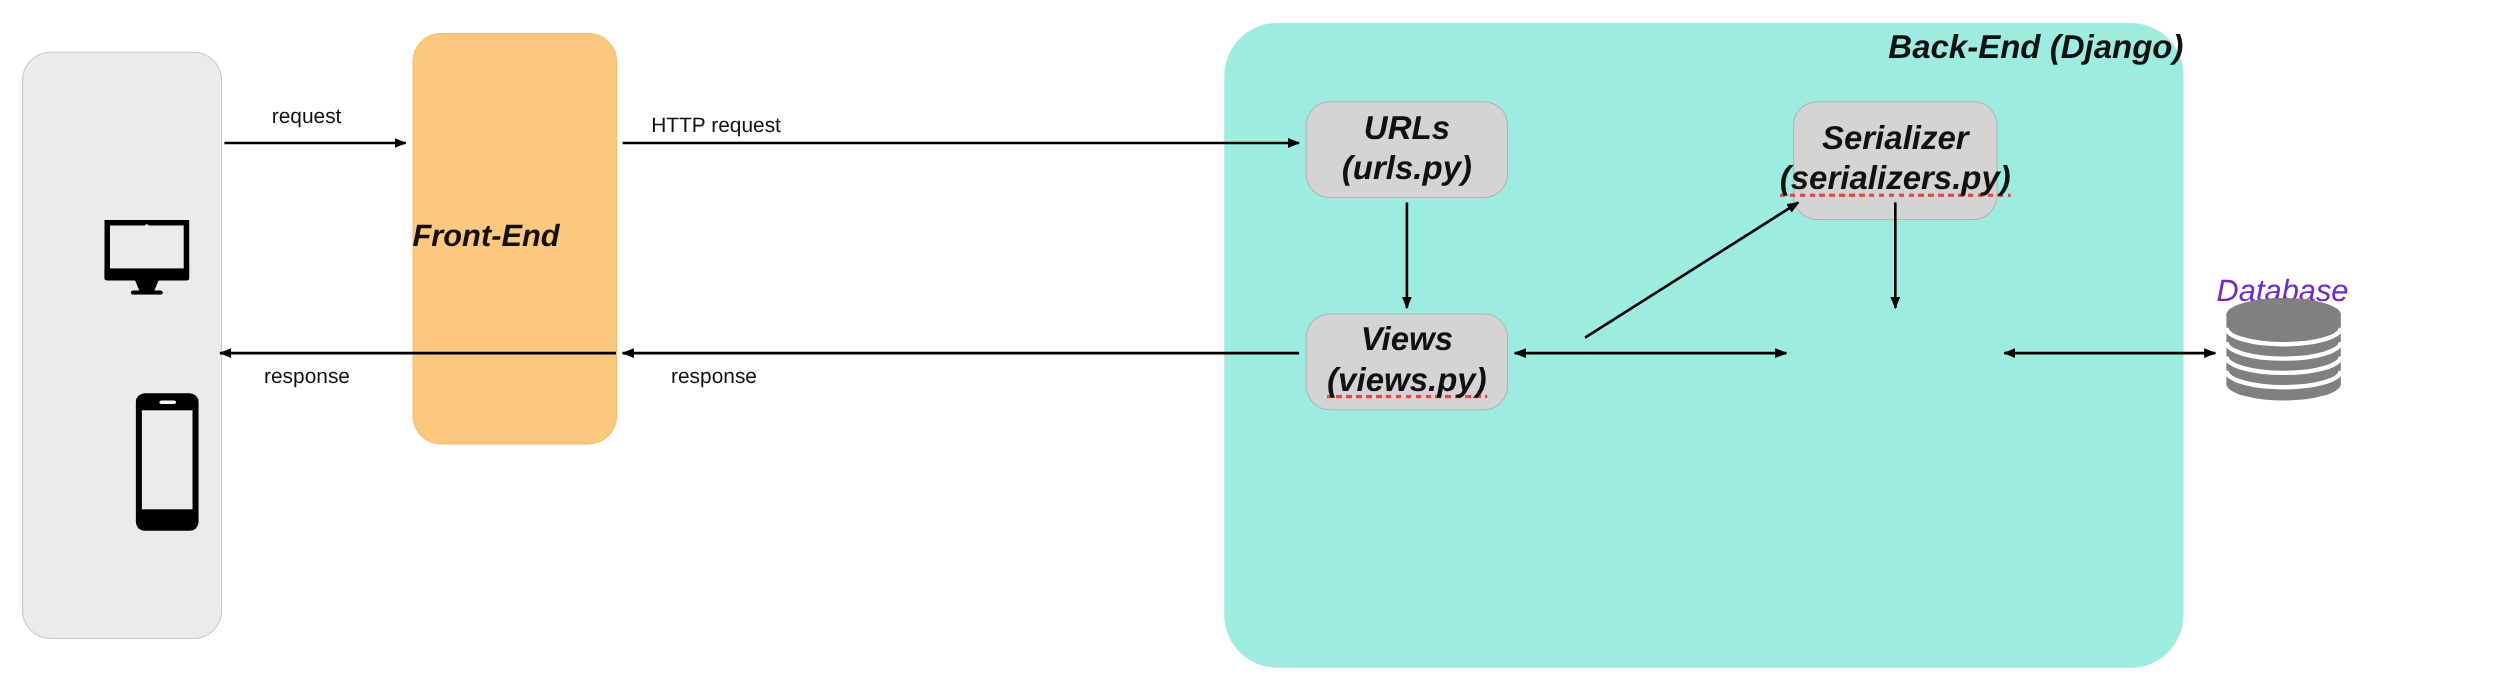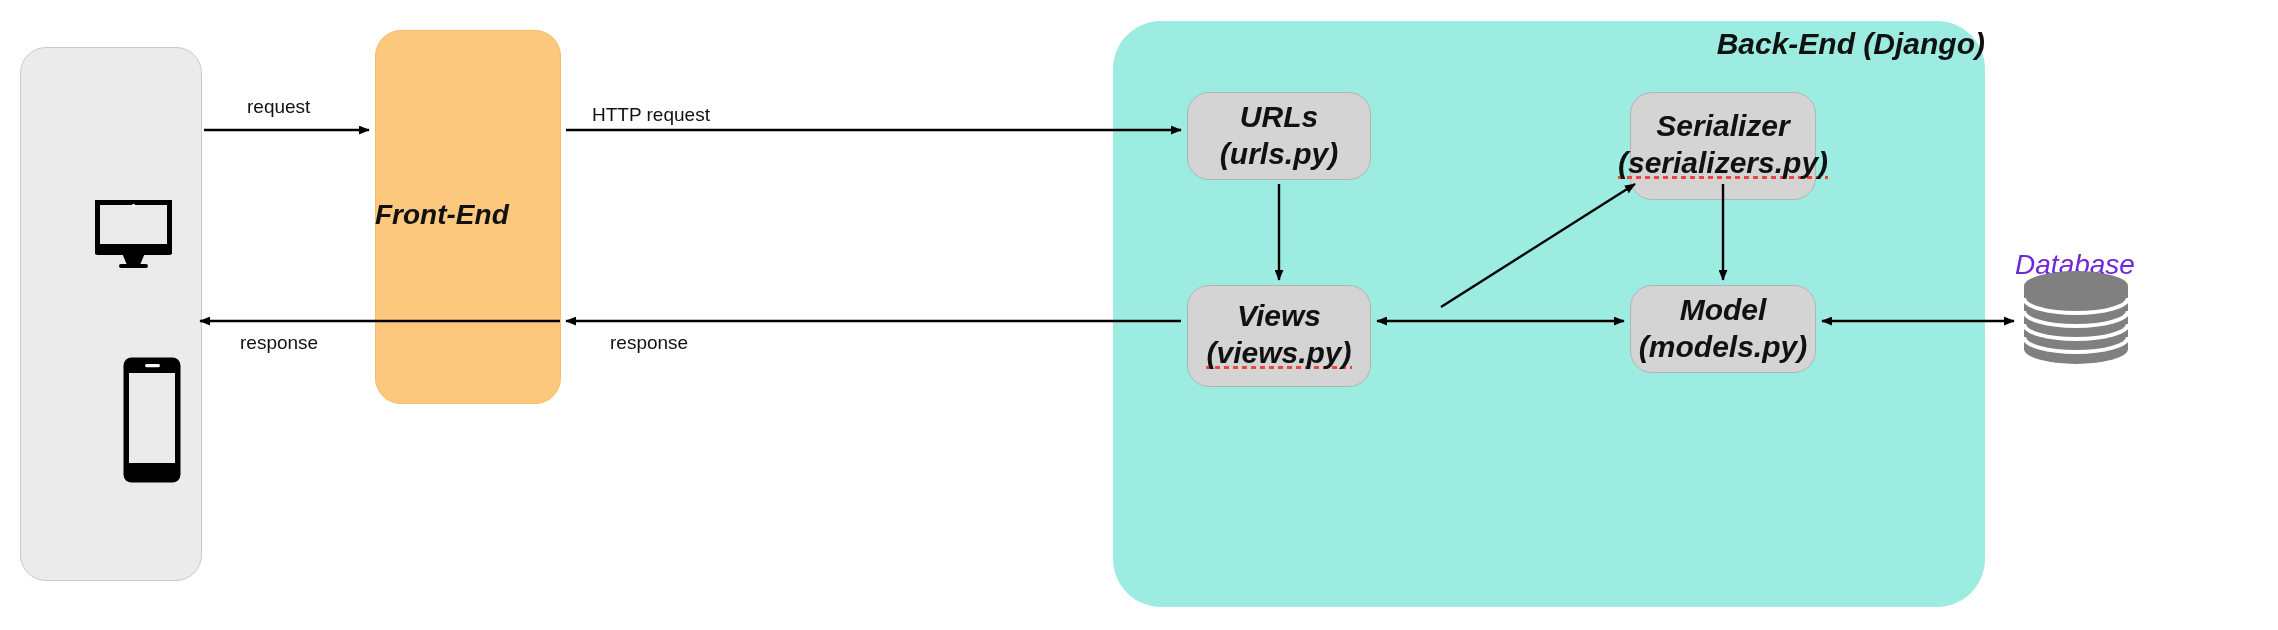--- a/index.html
+++ b/index.html
@@ -36,21 +36,21 @@
      display:flex;flex-direction:column;align-items:center;justify-content:center;
      font-style:italic;font-weight:bold;font-size:30px;color:#111;line-height:1.22;}
   .node .ln{white-space:nowrap;}
   .misspell{text-decoration:none;background-image:
      repeating-linear-gradient(to right,#f0443e 0 5px,transparent 5px 9px);
      background-position:0 1.02em;background-size:100% 3px;
      background-repeat:repeat-x;padding-bottom:2px;}
 
   #node-urls{left:1187px;top:92px;width:184px;height:88px;}
   #node-serializer{left:1630px;top:92px;width:186px;height:108px;}
-  #node-views{left:1187px;top:285px;width:184px;height:102px;text-align:right;}
+  #node-views{left:1187px;top:285px;width:184px;height:88px;text-align:right;}
   #node-model{left:1630px;top:285px;width:186px;height:88px;}
 
   
   #db-title{position:absolute;left:1980px;top:215px;width:190px;
      text-align:center;font-style:italic;font-weight:normal;font-size:28px;color:#6d28d9;margin-top:34px;}
   #db-icon{position:absolute;left:2020px;top:268px;width:112px;height:106px;}
 
   
   .elabel{position:absolute;font-size:19px;color:#111;white-space:nowrap;
      font-weight:400;}
@@ -93,24 +93,20 @@
   <div class="node" id="node-serializer">
     <span class="ln">Serializer</span>
     <span class="ln misspell">(serializers.py)</span>
   </div>
 
   <div class="node" id="node-views">
     <span class="ln">Views</span>
     <span class="ln misspell">(views.py)</span>
   </div>
 
-  <div class="node" id="node-model">
-    <span class="ln">Model</span>
-    <span class="ln">(models.py)</span>
-  </div>
 
   <div id="db-title">Database</div>
   <svg id="db-icon" viewBox="0 0 112 106">
     <g fill="#808080">
       <ellipse cx="56" cy="81" rx="52" ry="15"></ellipse>
       <rect x="4" y="18" width="104" height="63"></rect>
       <ellipse cx="56" cy="18" rx="52" ry="15"></ellipse>
     </g>
     <g fill="none" stroke="#ffffff" stroke-width="4">
       <path d="M4,30 a52,15 0 0 0 104,0"></path>

